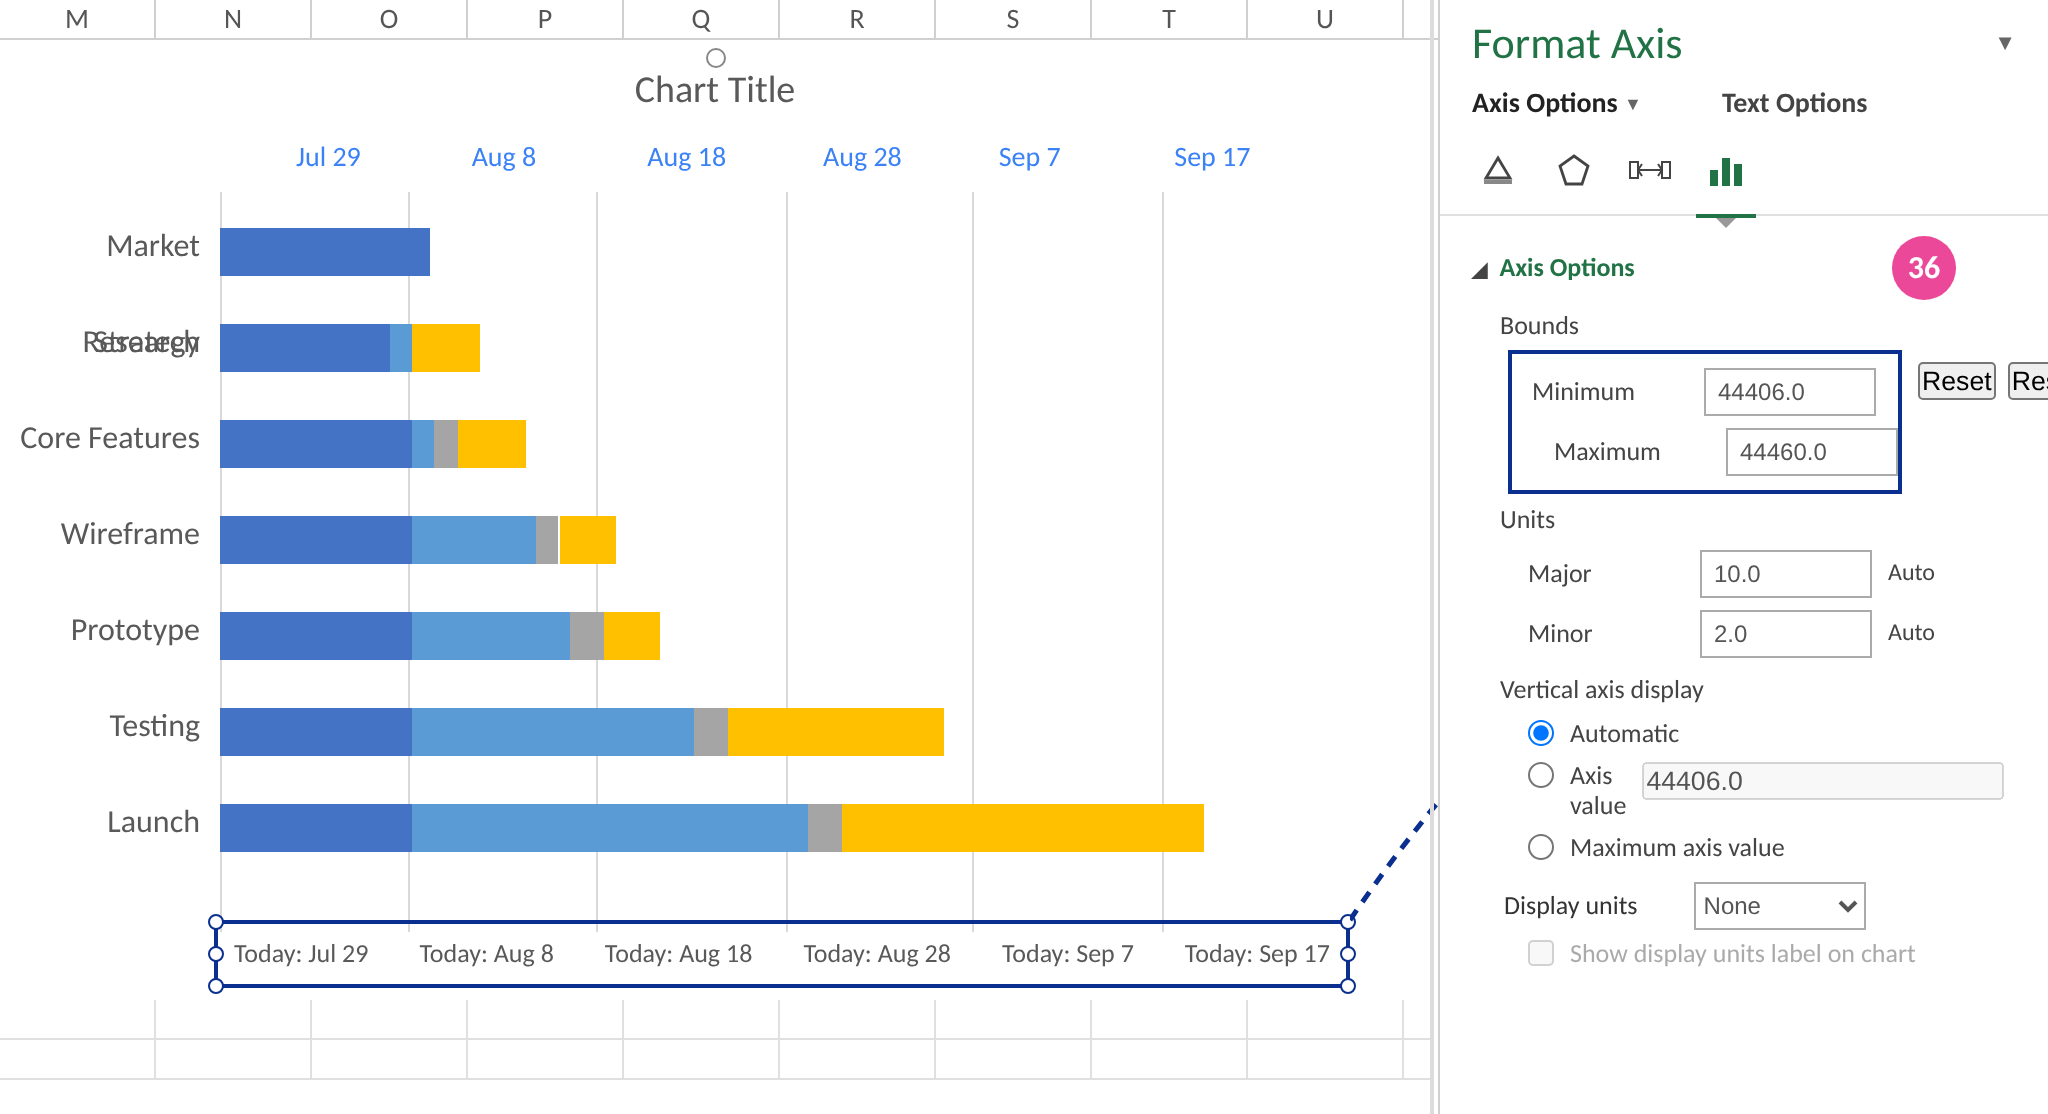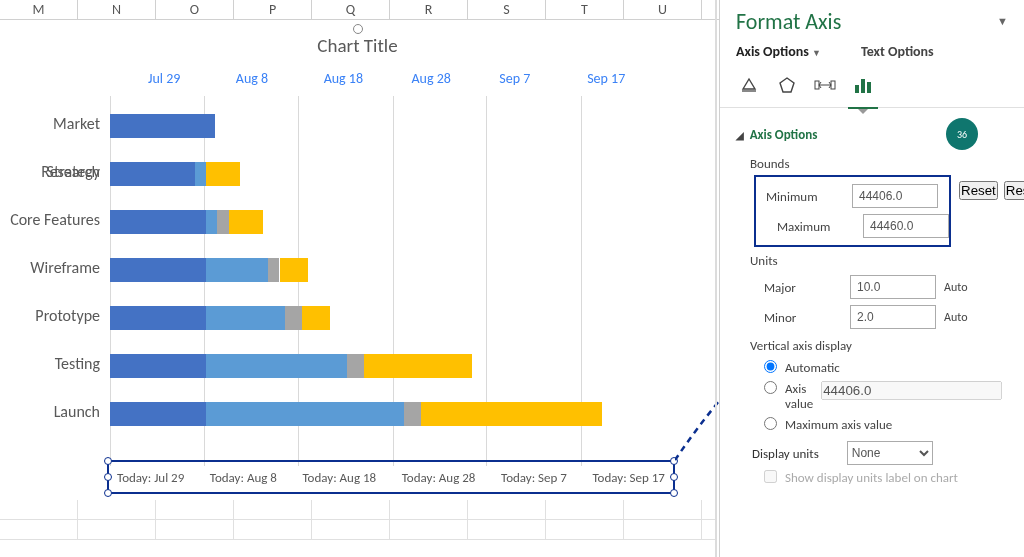--- a/index.html
+++ b/index.html
@@ -304,24 +304,24 @@
     color: #555;
     background: #fff;
   }
   .check-row.disabled { color: #aaa; }
   
   .badge36 {
     position: absolute;
     width: 32px;
     height: 32px;
     border-radius: 50%;
-    background: #0f766e;
+    background: #ec4899;
     color: #fff;
-    font-weight: 400;
-    font-size: 10px;
+    font-weight: 700;
+    font-size: 16px;
     display:flex; align-items:center; justify-content:center;
   }
 </style>
 </head>
 <body>
 
 <div class="col-headers">
   <div class="ch">M</div>
   <div class="ch">N</div>
   <div class="ch">O</div>

